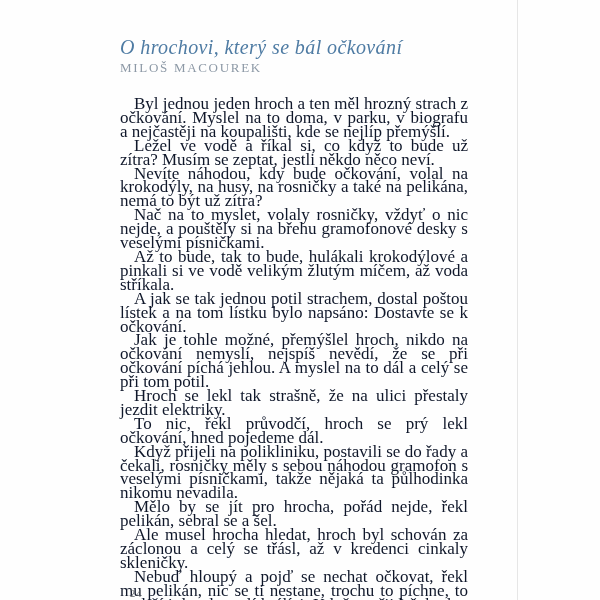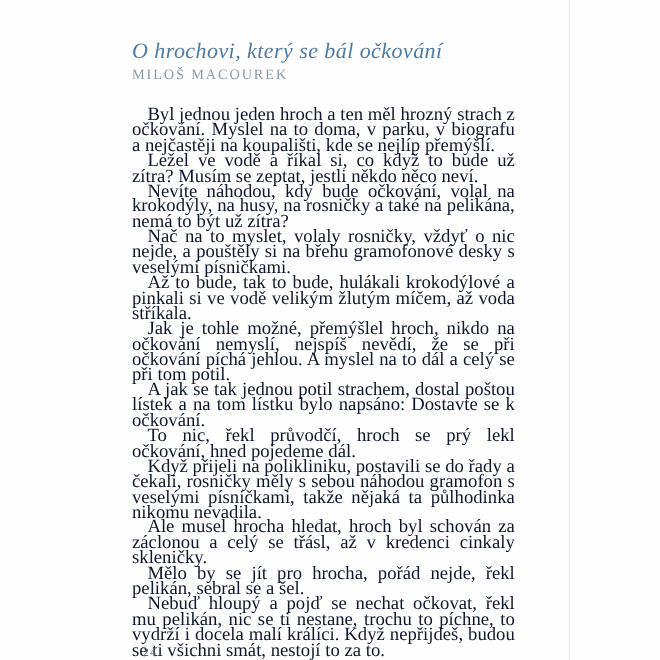--- a/index.html
+++ b/index.html
@@ -77,24 +77,25 @@
   <div class="content">
     <h1 class="story-title">O hrochovi, který se bál očkování</h1>
     <div class="story-author">MILOŠ MACOUREK</div>
 
     <div class="story-body">
       <p>Byl jednou jeden hroch a ten měl hrozný strach z očkování. Myslel na to doma, v parku, v biografu a nejčastěji na koupališti, kde se nejlíp přemýšlí.</p>
       <p>Ležel ve vodě a říkal si, co když to bude už zítra? Musím se zeptat, jestli někdo něco neví.</p>
       <p>Nevíte náhodou, kdy bude očkování, volal na krokodýly, na husy, na rosničky a také na pelikána, nemá to být už zítra?</p>
       <p>Nač na to myslet, volaly rosničky, vždyť o nic nejde, a pouštěly si na břehu gramofonové desky s veselými písničkami.</p>
       <p>Až to bude, tak to bude, hulákali krokodýlové a pinkali si ve vodě velikým žlutým míčem, až voda stříkala.</p>
+      <p>A jak se tak jednou potil strachem, dostal poštou lístek a na tom lístku bylo napsáno: Dostavte se k očkování.</p>
       <p>Jak je tohle možné, přemýšlel hroch, nikdo na očkování nemyslí, nejspíš nevědí, že se při očkování píchá jehlou. A myslel na to dál a celý se při tom potil.</p>
-      <p>A jak se tak jednou potil strachem, dostal poštou lístek a na tom lístku bylo napsáno: Dostavte se k očkování.</p>
+      <p>Hroch se lekl tak strašně, že na ulici přestaly jezdit elektriky.</p>
       <p>To nic, řekl průvodčí, hroch se prý lekl očkování, hned pojedeme dál.</p>
       <p>Když přijeli na polikliniku, postavili se do řady a čekali, rosničky měly s sebou náhodou gramofon s veselými písničkami, takže nějaká ta půlhodinka nikomu nevadila.</p>
+      <p>Mělo by se jít pro hrocha, pořád nejde, řekl pelikán, sebral se a šel.</p>
       <p>Ale musel hrocha hledat, hroch byl schován za záclonou a celý se třásl, až v kredenci cinkaly skleničky.</p>
-      <p>Mělo by se jít pro hrocha, pořád nejde, řekl pelikán, sebral se a šel.</p>
       <p>Nebuď hloupý a pojď se nechat očkovat, řekl mu pelikán, nic se ti nestane, trochu to píchne, to vydrží i docela malí králíci. Když nepřijdeš, budou se ti všichni smát, nestojí to za to.</p>
     </div>
   </div>
 
   <div class="page-number">24</div>
 </div>
 
 </body></html>

